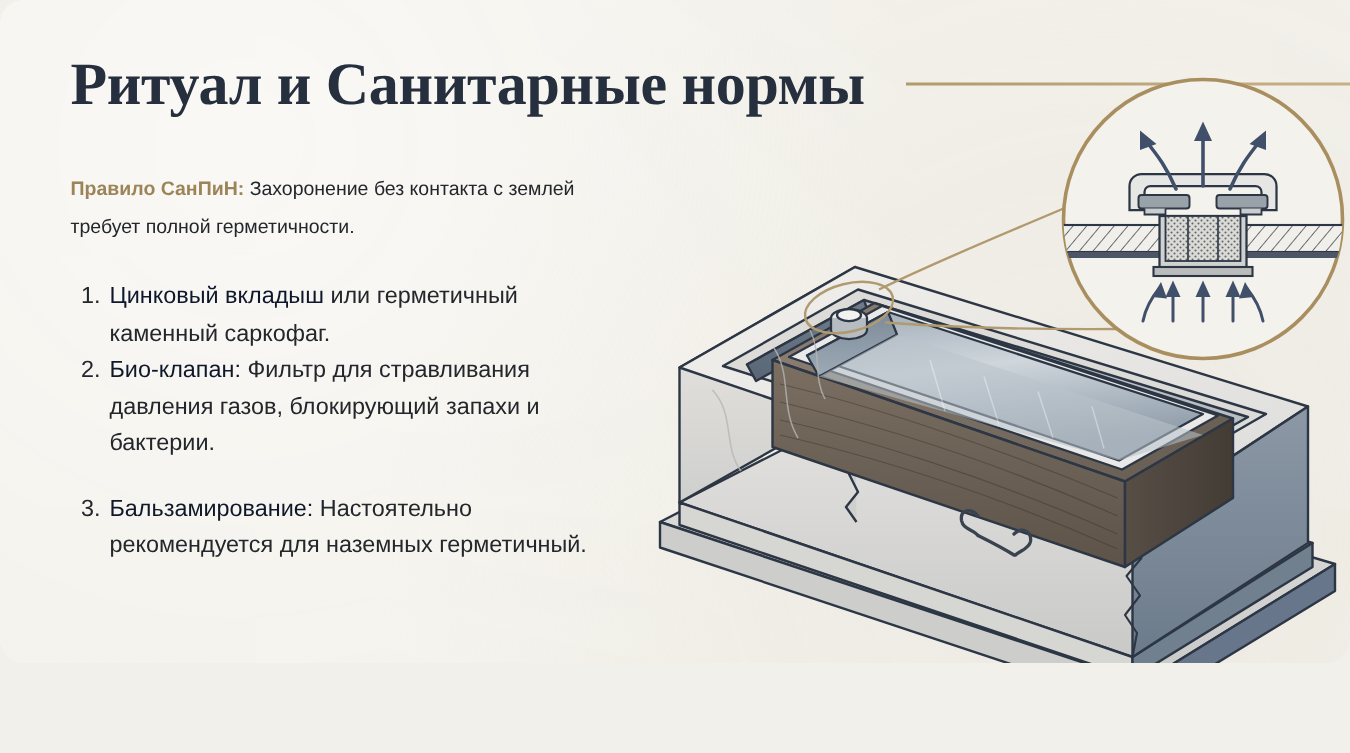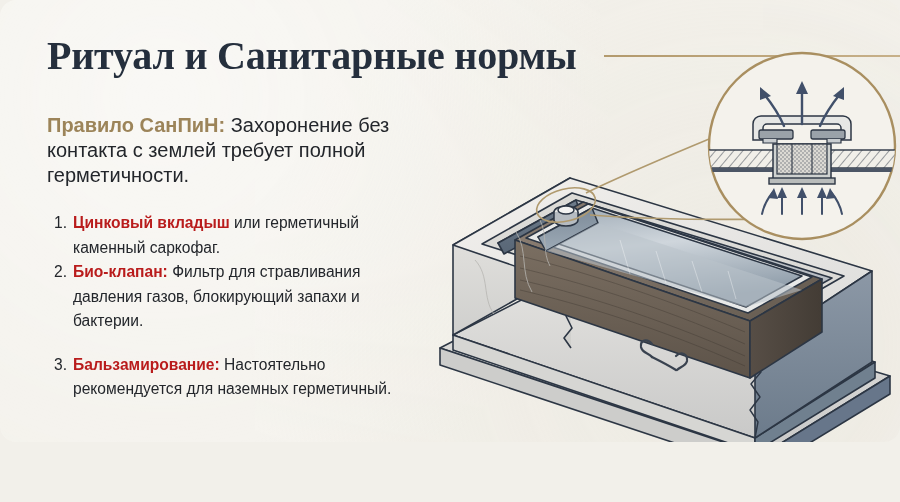--- a/index.html
+++ b/index.html
@@ -59,21 +59,21 @@
 
   
   .body-col {
     position: absolute;
     left: 47px;
     top: 113px;
     width: 355px;
     z-index: 3;
   }
   .lead {
-    font-size: 20px;
+    font-size: 13px;
     line-height: 25px;
     color: #23262b;
     margin: 0 0 23px 0;
   }
   .lead .accent { color: #9c8459; font-weight: 700; }
 
   ol.steps {
     list-style: none;
     margin: 0;
     padding: 0;
@@ -88,21 +88,21 @@
   }
   ol.steps > li .num {
     position: absolute;
     left: 0;
     top: 0;
     width: 20px;
     text-align: right;
     color: #23262b;
     font-size: 15.6px;
   }
-  ol.steps > li .term { color: #b91c1c; font-weight: 700; }
+  ol.steps > li .term { color: #0f172a; font-weight: 400; }
   li.spaced { margin-top: 19px; }
 
   
   .bottom-rule {
     position: absolute;
     left: 450px;
     right: 0;
     top: 463px;
     height: 2px;
     background: linear-gradient(to right, #a5highlight, #bda983);

